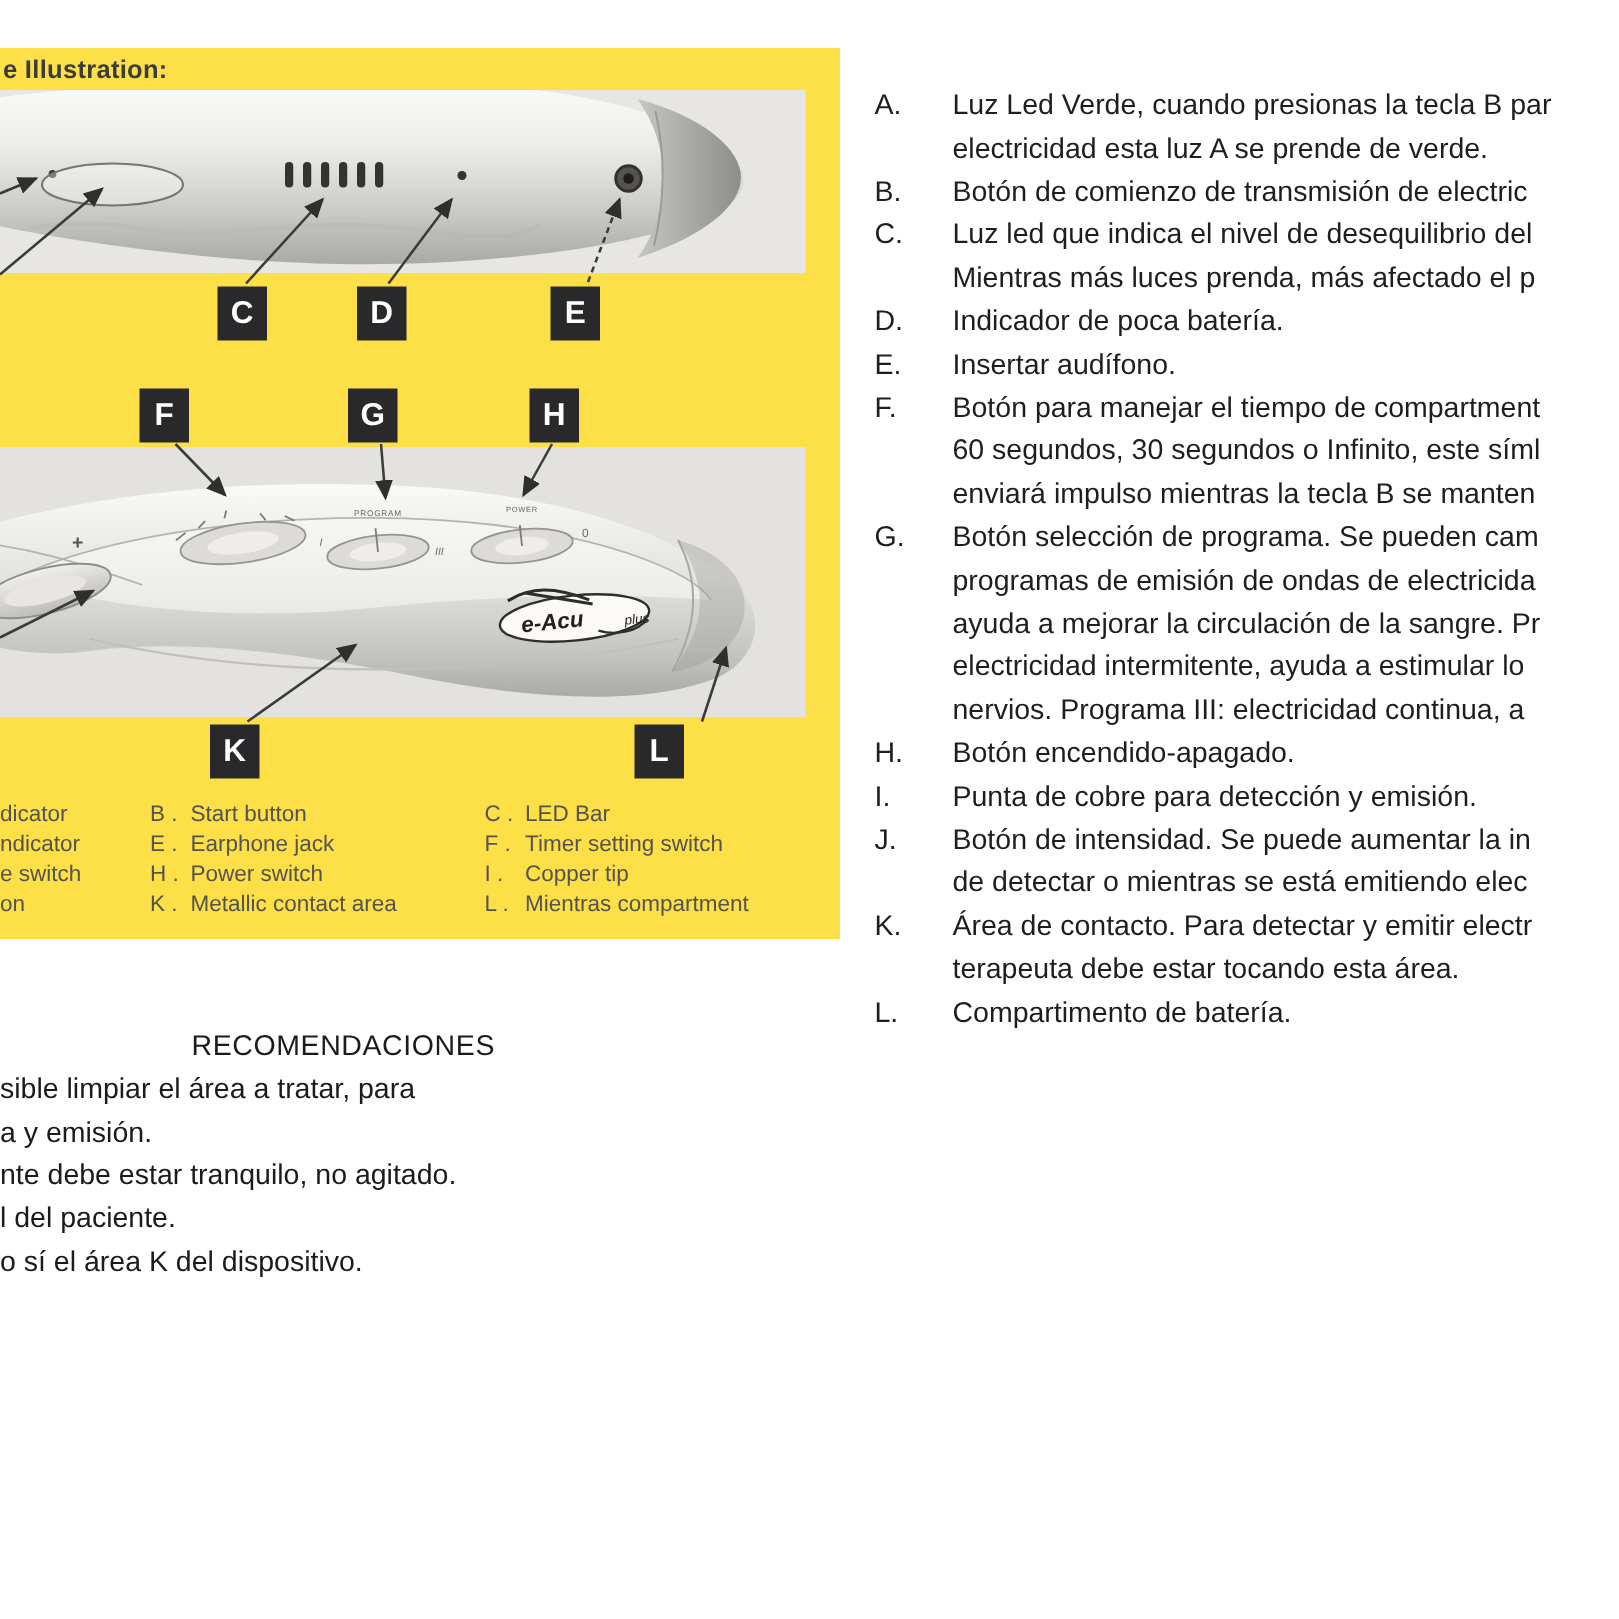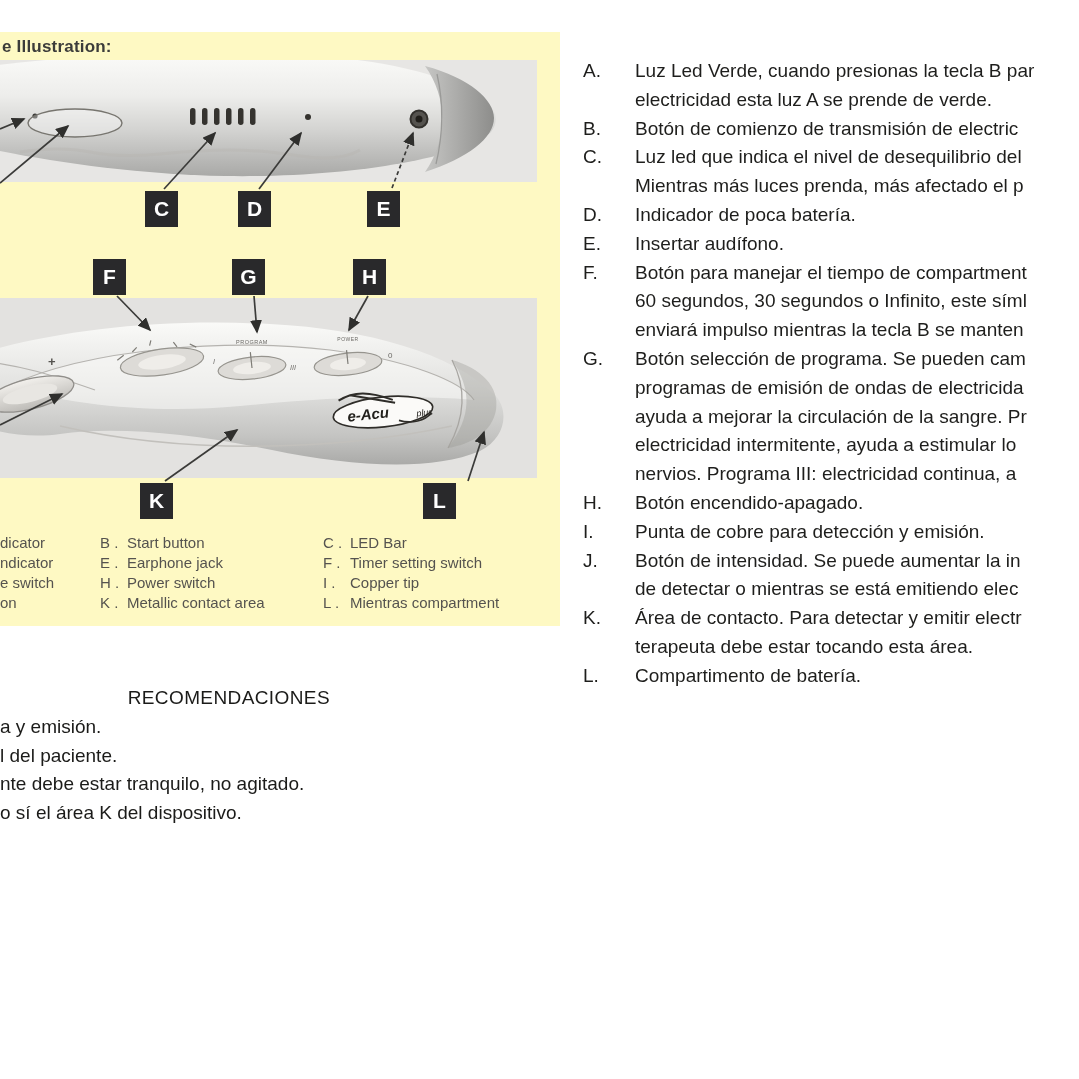--- a/index.html
+++ b/index.html
@@ -3,21 +3,21 @@
 <meta charset="utf-8">
 <style>
   html,body{margin:0;padding:0;}
   body{
     width:1079px;height:1079px;position:relative;overflow:hidden;
     background:#ffffff;
     font-family:"Liberation Sans",sans-serif;
     -webkit-font-smoothing:antialiased;
   }
   
-  .panel{position:absolute;left:0;top:32px;width:560px;height:594px;background:#fef9c3;}
+  .panel{position:absolute;left:0;top:32px;width:560px;height:594px;background:#fde047;}
   .panel-title{position:absolute;left:2px;top:5px;font-size:17px;font-weight:bold;color:#3c3c3a;letter-spacing:.2px;}
   .band1{position:absolute;left:0;top:28px;width:537px;height:122px;background:#e7e6e4;}
   .band2{position:absolute;left:0;top:266px;width:537px;height:180px;background:#e3e2e0;}
   .arrows{position:absolute;left:0;top:0;width:560px;height:594px;pointer-events:none;}
   .callout{
     position:absolute;width:33px;height:36px;background:#29292b;color:#ffffff;
     font-weight:bold;font-size:21px;display:flex;align-items:center;justify-content:center;
   }
   
   .legend{position:absolute;left:0;top:502px;width:548px;font-size:15px;color:#55534f;}
@@ -211,17 +211,18 @@
   <div class="pl-row"><span class="pl-letter">I.</span><span>Punta de cobre para detección y emisión.</span></div>
   <div class="pl-row"><span class="pl-letter">J.</span><span>Botón de intensidad. Se puede aumentar la in</span></div>
   <div class="pl-row"><span class="pl-letter"></span><span>de detectar o mientras se está emitiendo elec</span></div>
   <div class="pl-row"><span class="pl-letter">K.</span><span>Área de contacto. Para detectar y emitir electr</span></div>
   <div class="pl-row"><span class="pl-letter"></span><span>terapeuta debe estar tocando esta área.</span></div>
   <div class="pl-row"><span class="pl-letter">L.</span><span>Compartimento de batería.</span></div>
 </div>
 
 <div class="recs">
   <div class="recs-title">RECOMENDACIONES</div>
+  <div class="recs-line">sible limpiar el área a tratar, para</div>
   <div class="recs-line">a y emisión.</div>
+  <div class="recs-line">nte debe estar tranquilo, no agitado.</div>
   <div class="recs-line">l del paciente.</div>
-  <div class="recs-line">nte debe estar tranquilo, no agitado.</div>
   <div class="recs-line">o sí el área K del dispositivo.</div>
 </div>
 
 </body></html>

